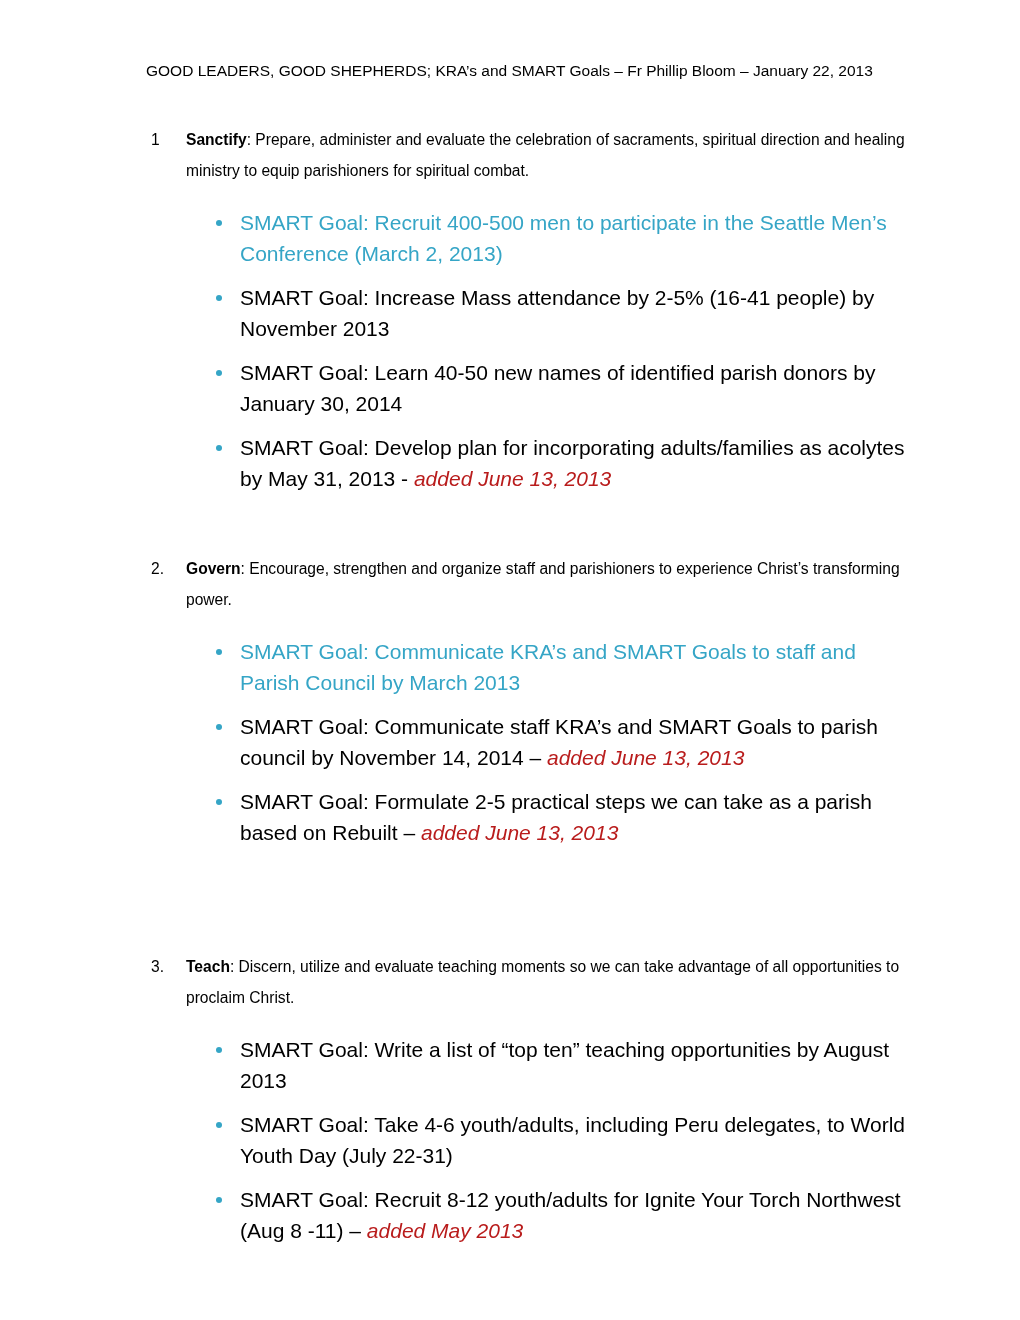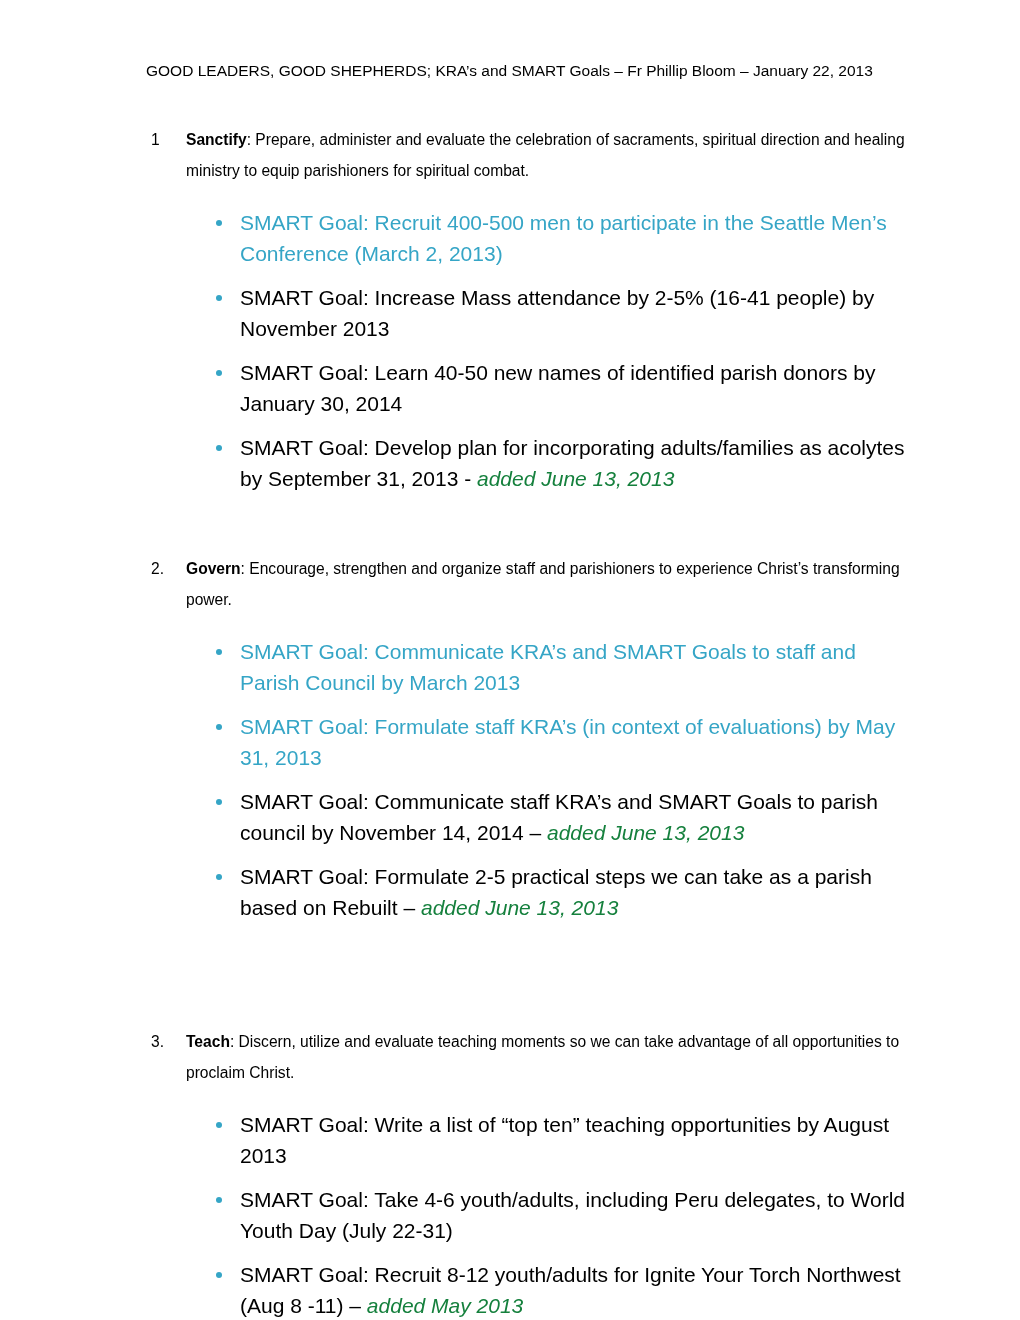--- a/index.html
+++ b/index.html
@@ -78,21 +78,21 @@
     top: 12px;
     width: 6px;
     height: 6px;
     border-radius: 50%;
     background: #35A5C6;
   }
   .bullet.teal {
     color: #35A5C6;
   }
   .added {
-    color: #15803d;
+    color: #b91c1c;
     font-style: italic;
   }
 
   .gap-sm { height: 60px; }
   .gap-lg { height: 104px; }
 </style>
 </head>
 <body>
 
 <div class="page">
@@ -114,40 +114,36 @@
         <li class="bullet">
           <span class="dot"></span>
           <span>SMART Goal:  Increase Mass attendance by 2-5% (16-41 people) by November 2013</span>
         </li>
         <li class="bullet">
           <span class="dot"></span>
           <span>SMART Goal: Learn 40-50 new names of identified parish donors by January 30, 2014</span>
         </li>
         <li class="bullet">
           <span class="dot"></span>
-          <span>SMART Goal: Develop plan for incorporating adults/families as acolytes by September 31, 2013 - </span><span class="added">added June  13, 2013</span>
+          <span>SMART Goal: Develop plan for incorporating adults/families as acolytes by May 31, 2013 - </span><span class="added">added June  13, 2013</span>
         </li>
       </ul>
     </div>
 
     <div class="gap-sm"></div>
 
     <div class="section">
       <div class="sec-head">
         <span class="sec-num">2.</span>
         <span class="sec-title">Govern</span><span>: Encourage, strengthen and organize staff and parishioners to experience Christ’s transforming power.</span>
       </div>
       <ul class="bullets">
         <li class="bullet first-bullet teal">
           <span class="dot"></span>
           <span>SMART Goal:  Communicate KRA’s and SMART Goals to staff and Parish Council by March 2013</span>
-        </li>
-        <li class="bullet teal">
-          <span class="dot"></span>
-          <span>SMART Goal:  Formulate staff KRA’s (in context of evaluations) by May 31, 2013</span>
         </li>
         <li class="bullet">
           <span class="dot"></span>
           <span>SMART Goal:  Communicate staff KRA’s and SMART Goals to parish council by November 14, 2014 – </span><span class="added">added June  13, 2013</span>
         </li>
         <li class="bullet">
           <span class="dot"></span>
           <span>SMART Goal: Formulate 2-5 practical steps we can take as a parish based on Rebuilt – </span><span class="added">added June  13, 2013</span>
         </li>
       </ul>

